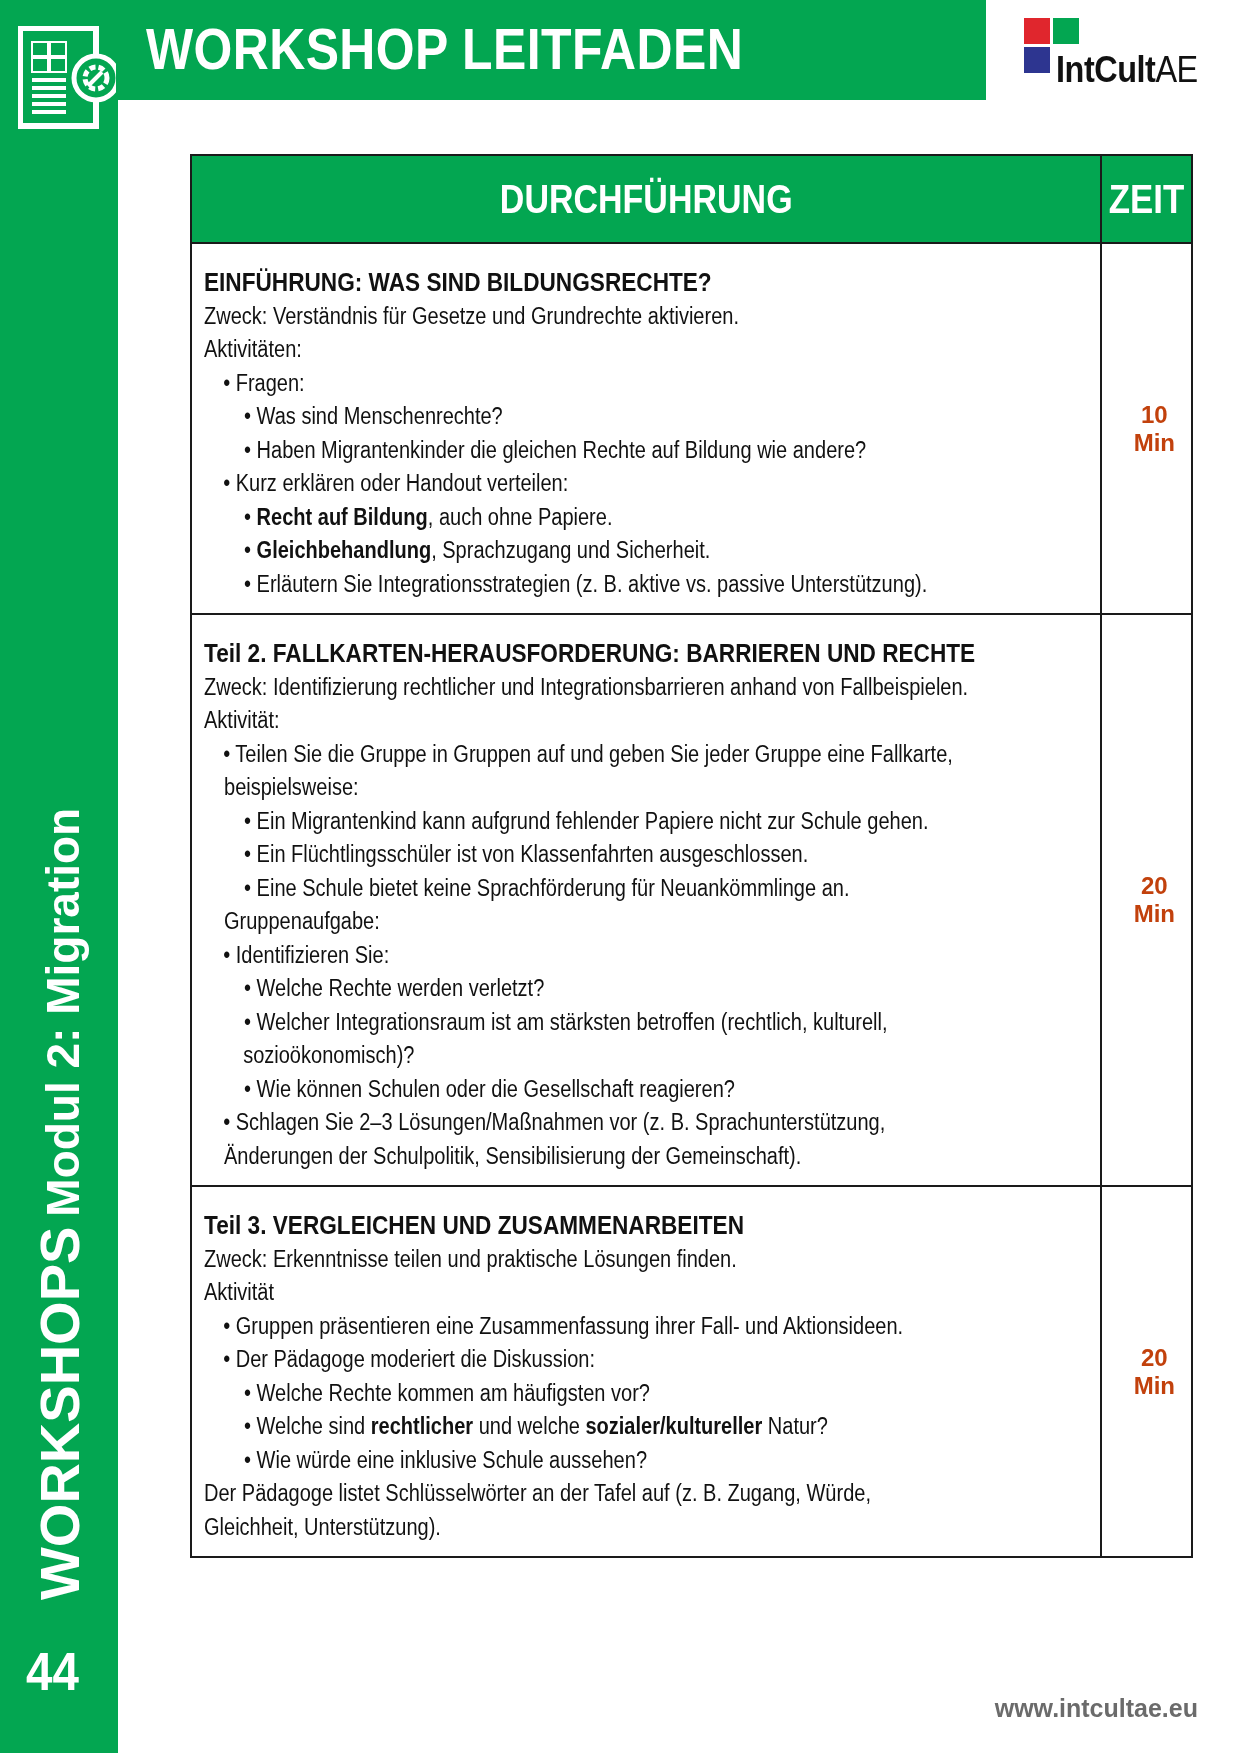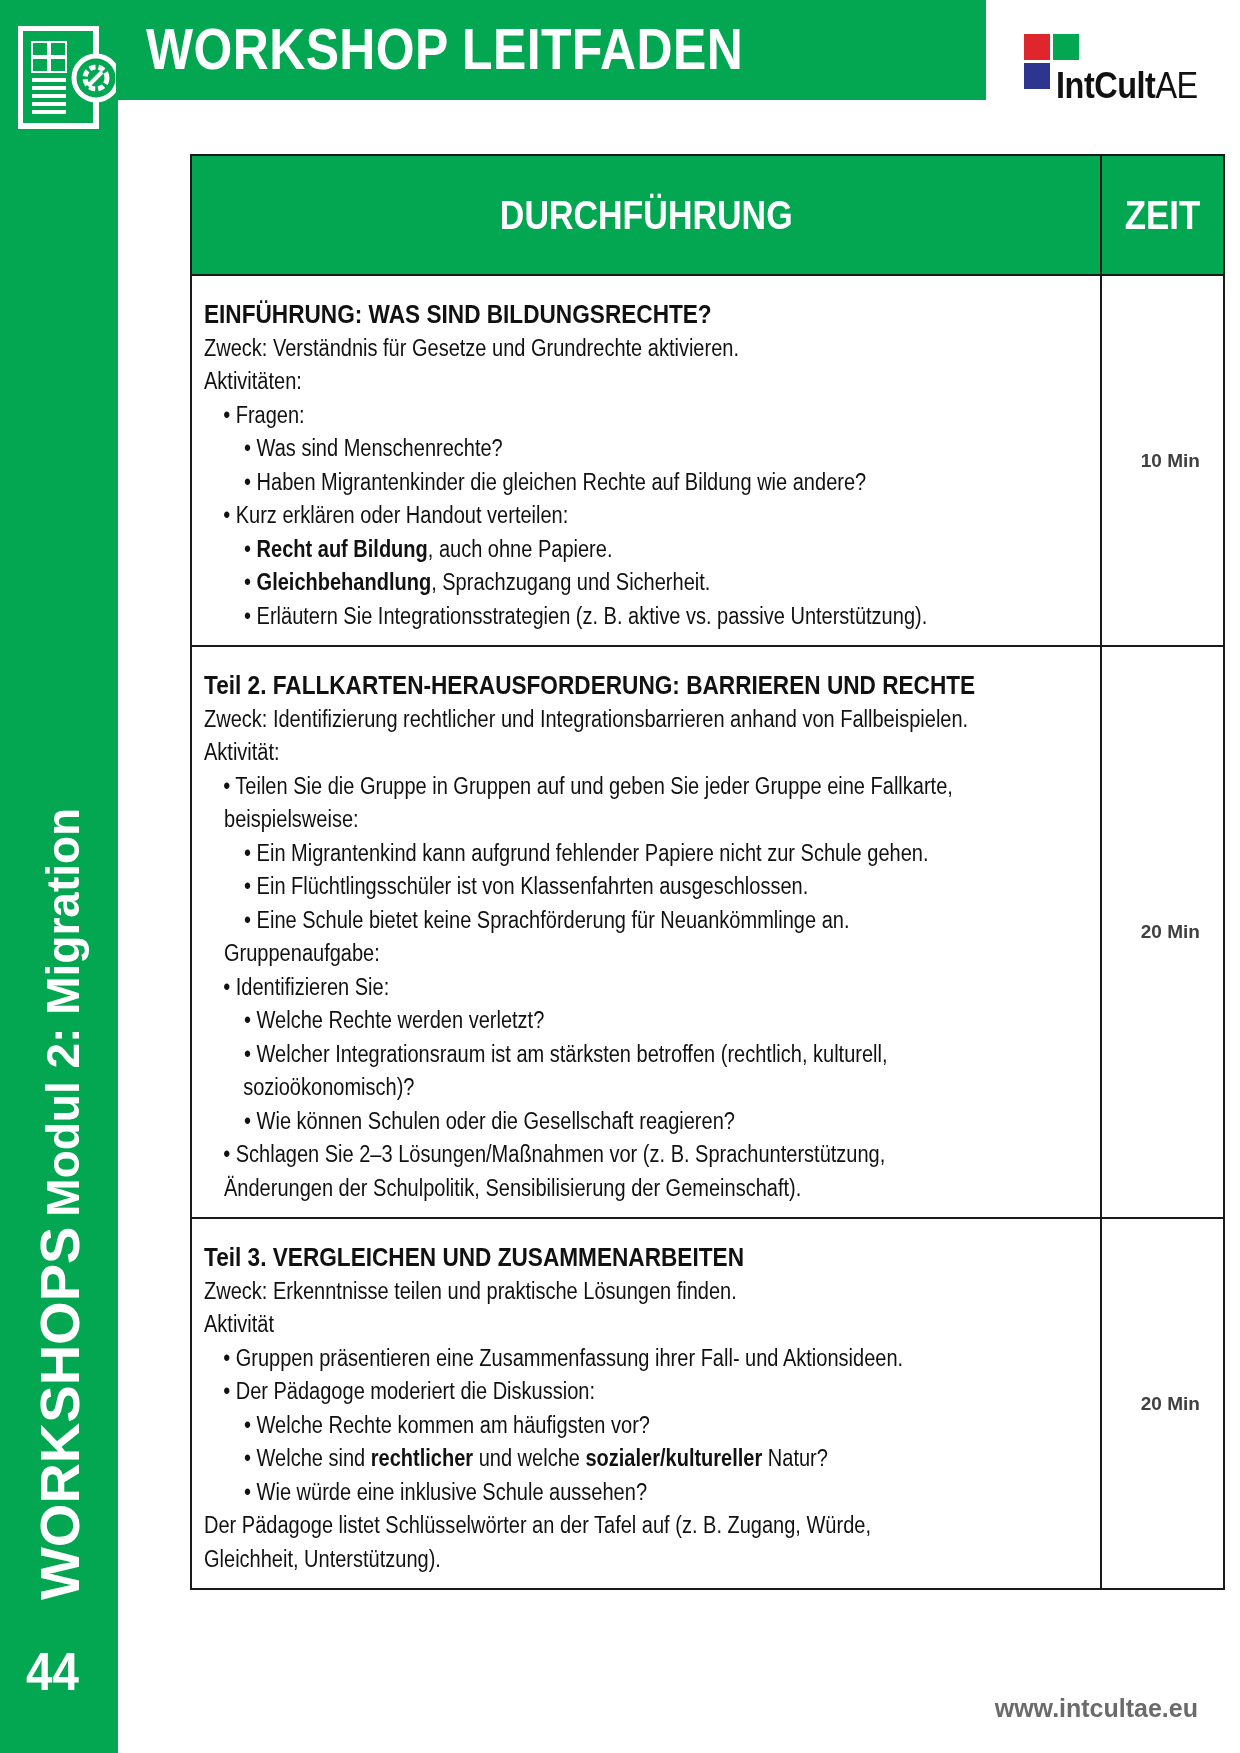--- a/index.html
+++ b/index.html
@@ -9,21 +9,21 @@
   }
   .green { background:#03a651; }
   #sidebar { position:absolute; left:0; top:0; width:118px; height:1753px; }
   #topbar { position:absolute; left:0; top:0; width:986px; height:100px; }
   #doc-icon { position:absolute; left:18px; top:26px; width:98px; height:104px; }
   #header-title {
     position:absolute; left:146px; top:14px; color:#fff; font-weight:bold;
     font-size:58px; letter-spacing:0.5px; transform:scaleX(0.86); transform-origin:left top;
     white-space:nowrap; line-height:70px;
   }
-  #logo { position:absolute; left:1024px; top:34px; width:200px; height:70px; }
+  #logo { position:absolute; left:1024px; top:18px; width:200px; height:70px; }
   #logo .sq { position:absolute; width:26px; height:26px; }
   #logo-text {
     position:absolute; left:32px; top:32px; font-size:36px; color:#111; line-height:40px;
     letter-spacing:-0.5px; white-space:nowrap; transform:scaleX(0.9); transform-origin:left top;
   }
   #logo-text b { font-weight:bold; }
   #vertical-label {
     position:absolute; left:30px; top:1600px; transform:rotate(-90deg); transform-origin:left top;
     color:#fff; white-space:nowrap; font-weight:bold; line-height:60px;
   }
@@ -34,31 +34,31 @@
     transform:scaleX(0.88); transform-origin:left top;
   }
   #website {
     position:absolute; right:42px; top:1694px; color:#6b6b6b; font-weight:bold; font-size:25px;text-align:right;
   }
   #table {
     position:absolute; left:190px; top:154px; width:980px; border-collapse:collapse;
   }
   #table th, #table td { border:2.5px solid #1a1a1a; }
   #table th {
-    background:#03a651; color:#fff; font-weight:bold; height:86px; padding:16px;
+    background:#03a651; color:#fff; font-weight:bold; height:86px; padding:0;
   }
   #table th span { display:inline-block; transform:scaleX(0.85); }
   #th-main { font-size:40px; }
   #th-time { font-size:41px; width:112px; }
   #table td.content {
     vertical-align:top; padding:22px 10px 12px 12px; color:#111;
     font-size:23px; line-height:33.5px;
   }
   #table td.time {
-    text-align:center; vertical-align:middle; font-weight:bold; font-size:19px; color:#404040;padding-left:16px;
+    text-align:center; vertical-align:middle; font-weight:bold; font-size:24px; color:#c2410c;padding-left:16px;
   }
   .line { white-space:nowrap; transform:scaleX(0.87); transform-origin:left center; }
   .heading { font-weight:bold; font-size:26px; }
   .l1 { padding-left:22px; }
   .l2 { padding-left:46px; }
   .l1c { padding-left:23px; }
   .l2c { padding-left:45px; }
   .bold { font-weight:bold; }
 </style>
 </head>

